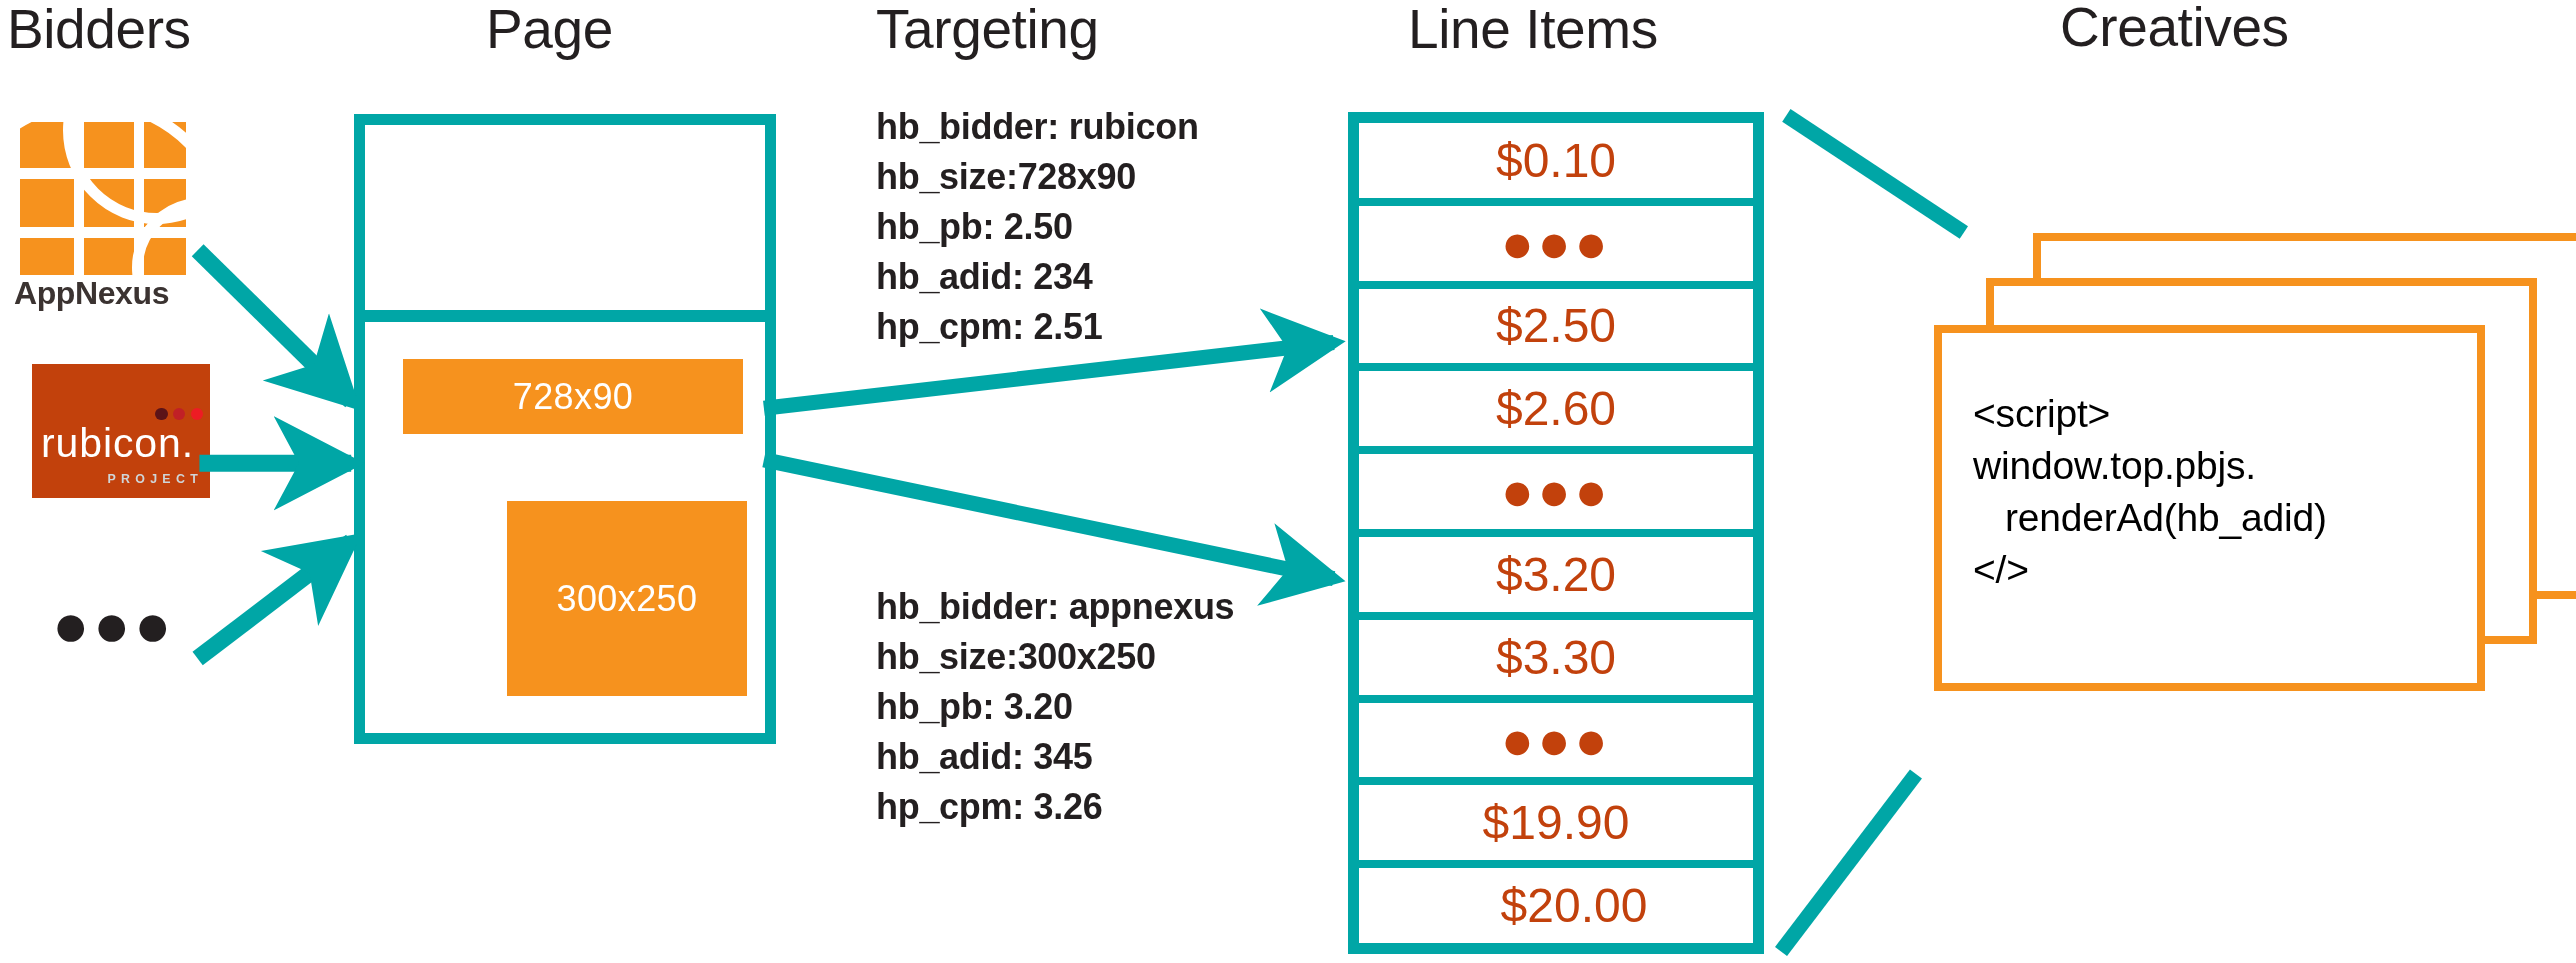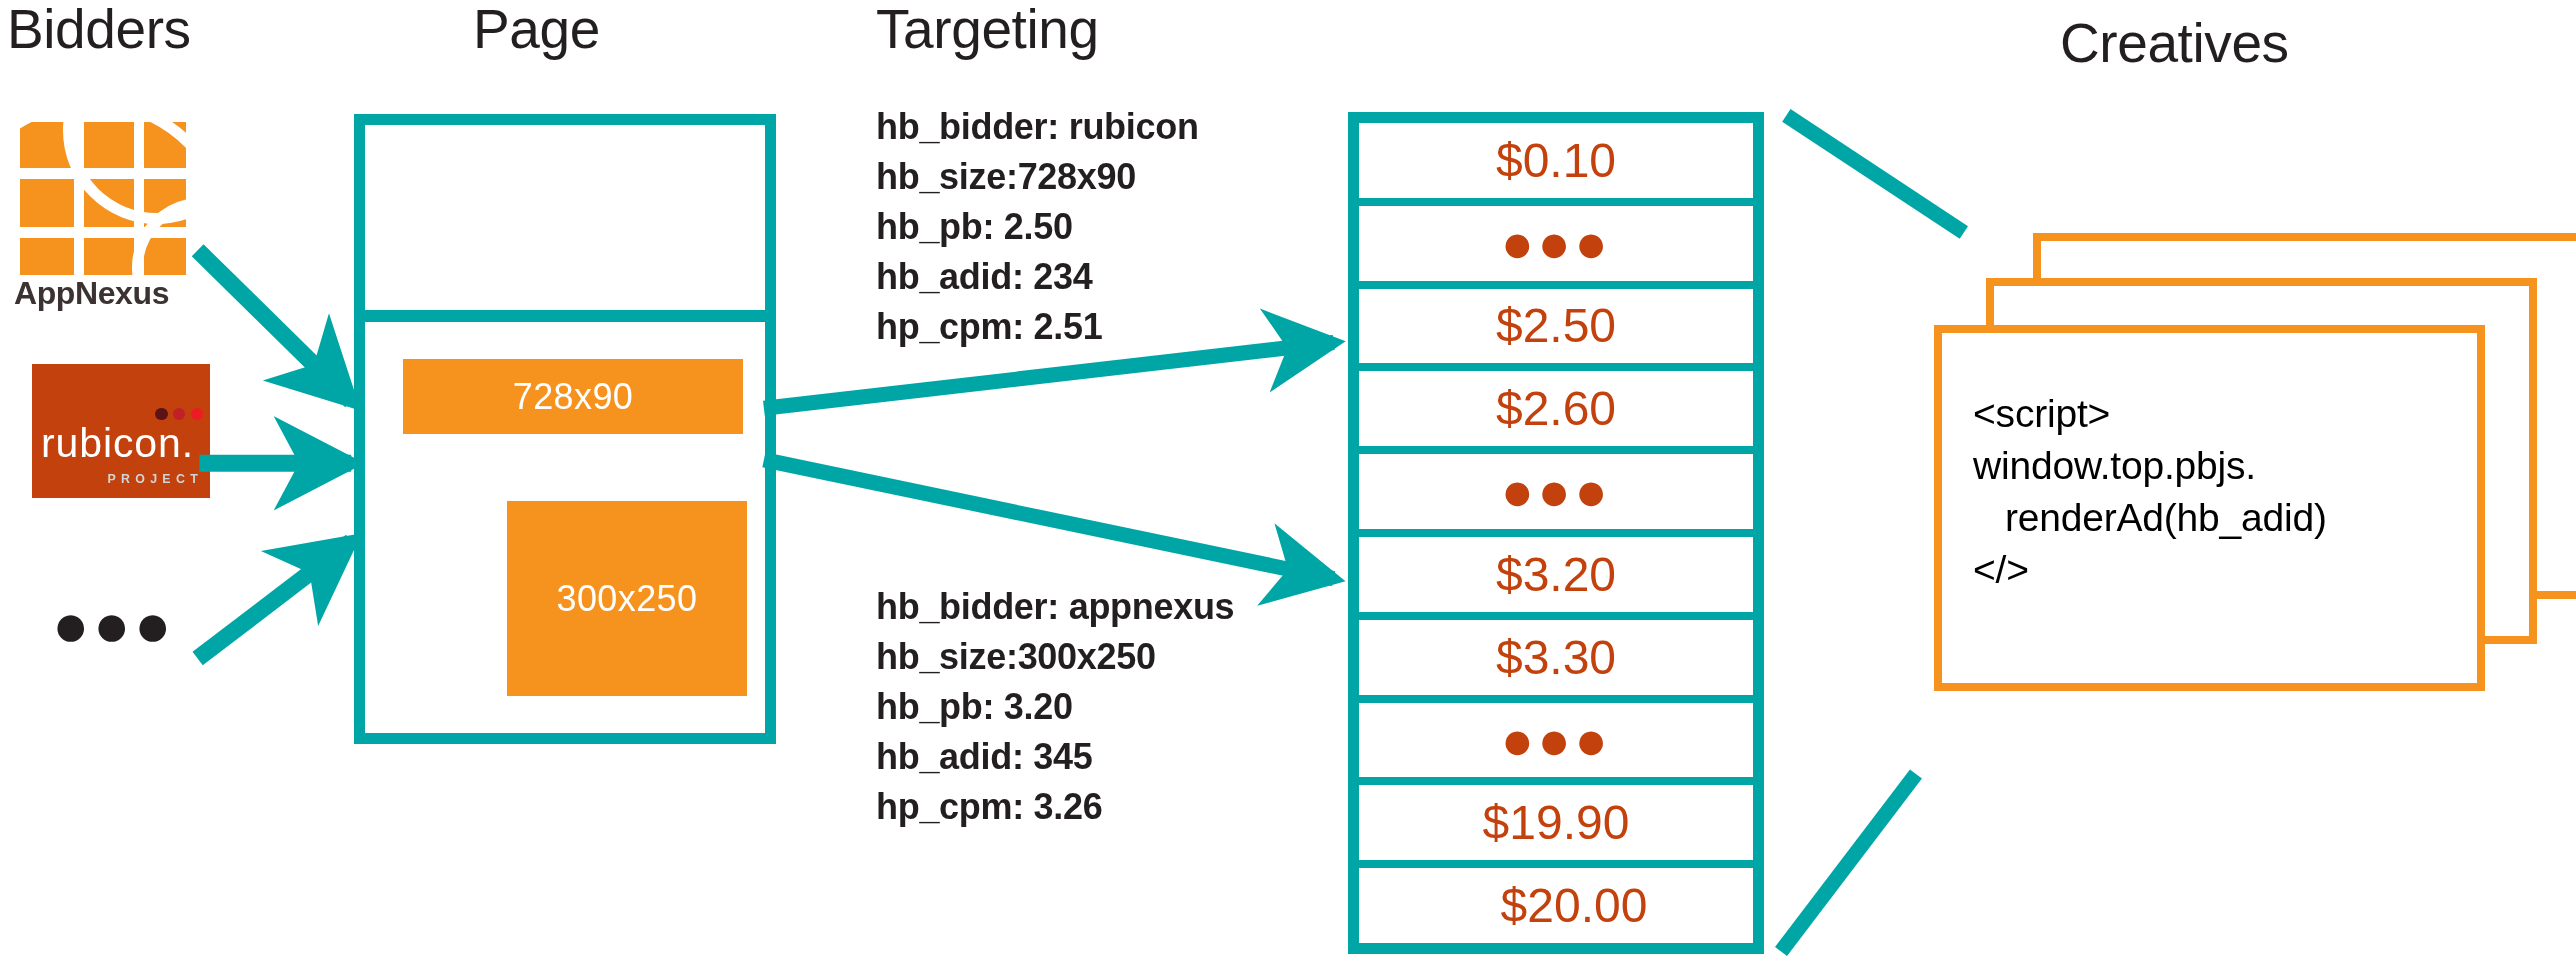--- a/index.html
+++ b/index.html
@@ -25,24 +25,24 @@
     position: absolute;
     font-family: "Liberation Sans", sans-serif;
     font-size: 55px;
     font-weight: 400;
     color: #231f20;
     letter-spacing: -0.4px;
     white-space: nowrap;
     line-height: 1;
   }
   #title-bidders   { left: 7px;    top: 1.8px; }
-  #title-page      { left: 473px;  top: 1.8px; }
+  #title-page      { left: 486px;  top: 1.8px; }
   #title-targeting { left: 876px;  top: 1.8px; }
   #title-lineitems { left: 1408px; top: 1.8px; }
-  #title-creatives { left: 2060px; top: 16px; }
+  #title-creatives { left: 2060px; top: 0; }
 
   
   #appnexus-logo {
     position: absolute;
     left: 19.5px;  top: 122px;
     width: 166px; height: 153px;
     background: #f6921e;
     overflow: hidden;
   }
   #appnexus-logo .arc {
@@ -243,20 +243,21 @@
   }
 </style>
 </head>
 <body>
 
 <div id="stage">
 
   <div class="col-title" id="title-bidders">Bidders</div>
   <div class="col-title" id="title-page">Page</div>
   <div class="col-title" id="title-targeting">Targeting</div>
+  <div class="col-title" id="title-lineitems">Line Items</div>
   <div class="col-title" id="title-creatives">Creatives</div>
 
   <div id="appnexus-logo">
     <div class="arc a1"></div>
     <div class="arc a2"></div>
     <div class="arc a3"></div>
     <div class="bar h1"></div>
     <div class="bar h2"></div>
     <div class="bar v1"></div>
     <div class="bar v2"></div>

